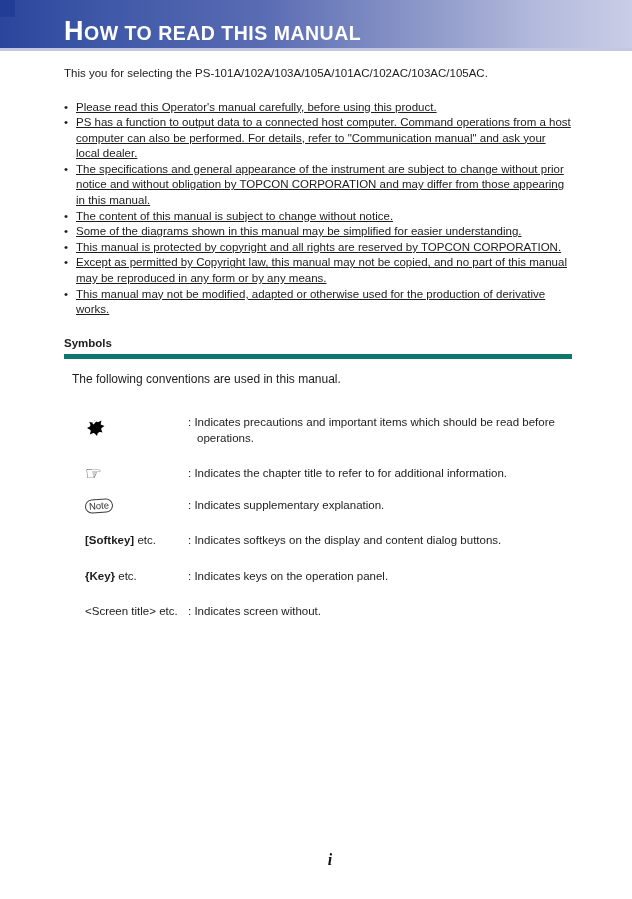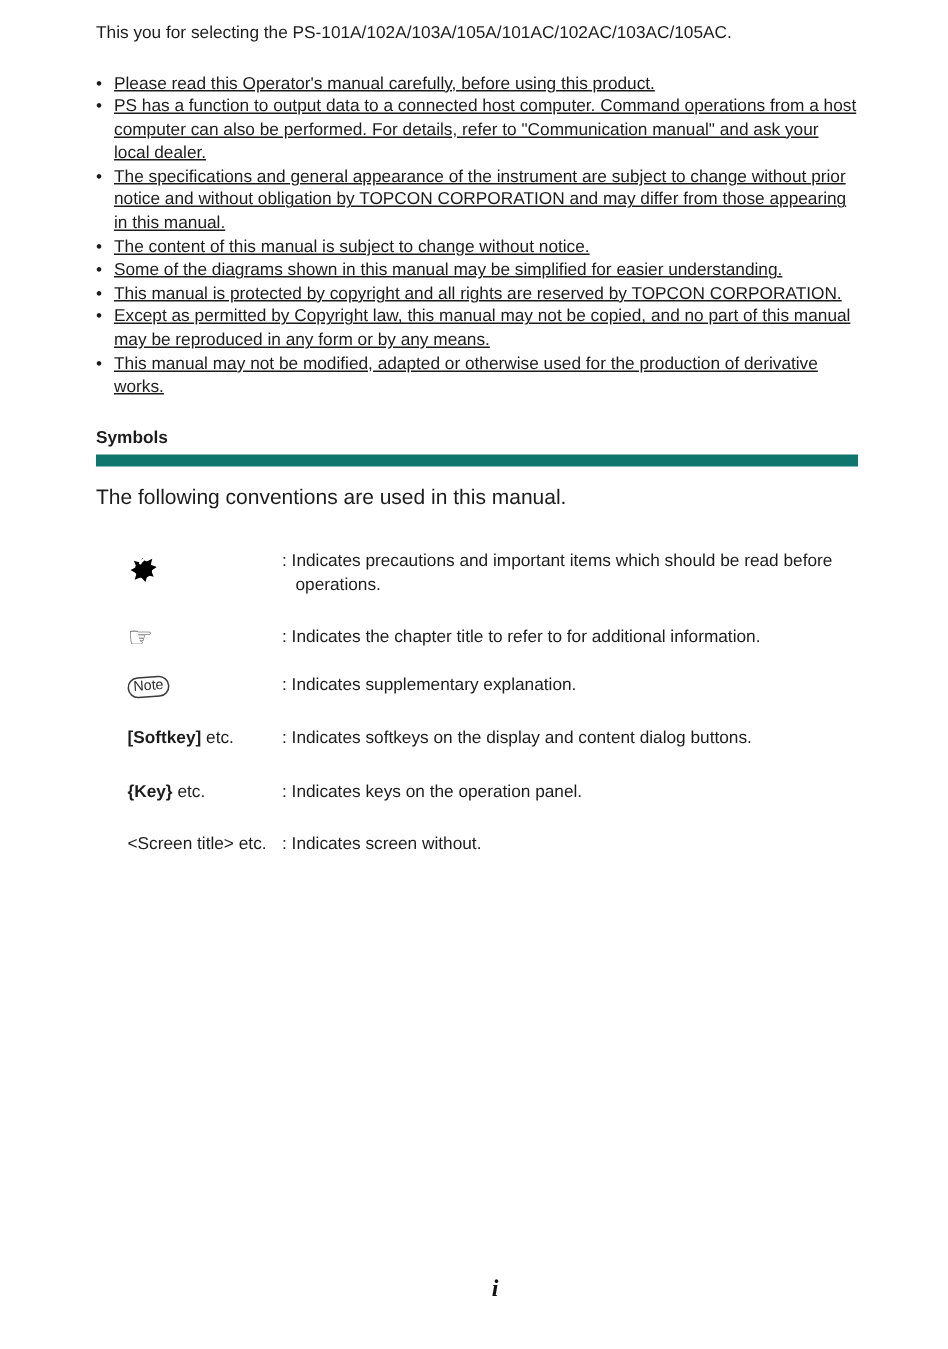--- a/index.html
+++ b/index.html
@@ -27,23 +27,23 @@
   .page-title .lead{font-size:27px;vertical-align:baseline;}
   
   .main{padding:0 60px 0 64px;}
   .intro{margin:15px 0 0 0;font-size:11.5px;line-height:15.5px;}
   .bullets{list-style:none;margin:18px 0 0 0;padding:0;font-size:11.5px;line-height:15.6px;text-decoration:underline;}
   .bullets li{padding-left:12px;text-indent:-12px;margin:0;}
   .bullets .bm{display:inline-block;width:12px;text-indent:0;}
   
   .symbols-heading{
     margin:19px 0 0 0;font-size:11.5px;font-weight:bold;
-    padding-bottom:5px;border-bottom:8px solid #0f766e;
+    padding-bottom:5px;border-bottom:5px solid #0f766e;
   }
-  .symbols-intro{margin:13px 0 0 0;font-size:14px;line-height:15.5px;}
+  .symbols-intro{margin:13px 0 0 8px;font-size:12px;line-height:15.5px;}
   .symrow{display:flex;align-items:flex-start;margin-top:13px;padding-left:21px;
           font-size:11.5px;line-height:15.5px;}
   .symrow.first{margin-top:28px;}
   .symrow.gap{margin-top:20px;}
   .sym-label{width:103px;flex:0 0 103px;}
   .sym-desc{flex:1;padding-left:9px;text-indent:-9px;}
   .bold{font-weight:bold;}
   
   .hand-glyph{font-family:"DejaVu Sans",sans-serif;font-size:19px;line-height:14px;color:#444;}
   .note-badge{
@@ -64,20 +64,24 @@
     font-family:"Liberation Serif","DejaVu Serif",serif;
     font-style:italic;font-weight:bold;font-size:16px;color:#111;
     position:relative;left:14px;
   }
 </style>
 </head>
 <body>
 
 <div class="page">
 
+  <header class="chapter-header">
+    <div class="corner-accent"></div>
+    <h1 class="page-title"><span class="lead">H</span><span>OW TO READ THIS MANUAL</span></h1>
+  </header>
 
   <main class="main">
 
     <p class="intro">This you for selecting the PS-101A/102A/103A/105A/101AC/102AC/103AC/105AC.</p>
 
     <ul class="bullets">
       <li><span class="bm">•</span><span>Please read this Operator's manual carefully, before using this product.</span></li>
       <li><span class="bm">•</span><span>PS has a function to output data to a connected host computer. Command operations from a host computer can also be performed. For details, refer to "Communication manual" and ask your local dealer.</span></li>
       <li><span class="bm">•</span><span>The specifications and general appearance of the instrument are subject to change without prior notice and without obligation by TOPCON CORPORATION and may differ from those appearing in this manual.</span></li>
       <li><span class="bm">•</span><span>The content of this manual is subject to change without notice.</span></li>

